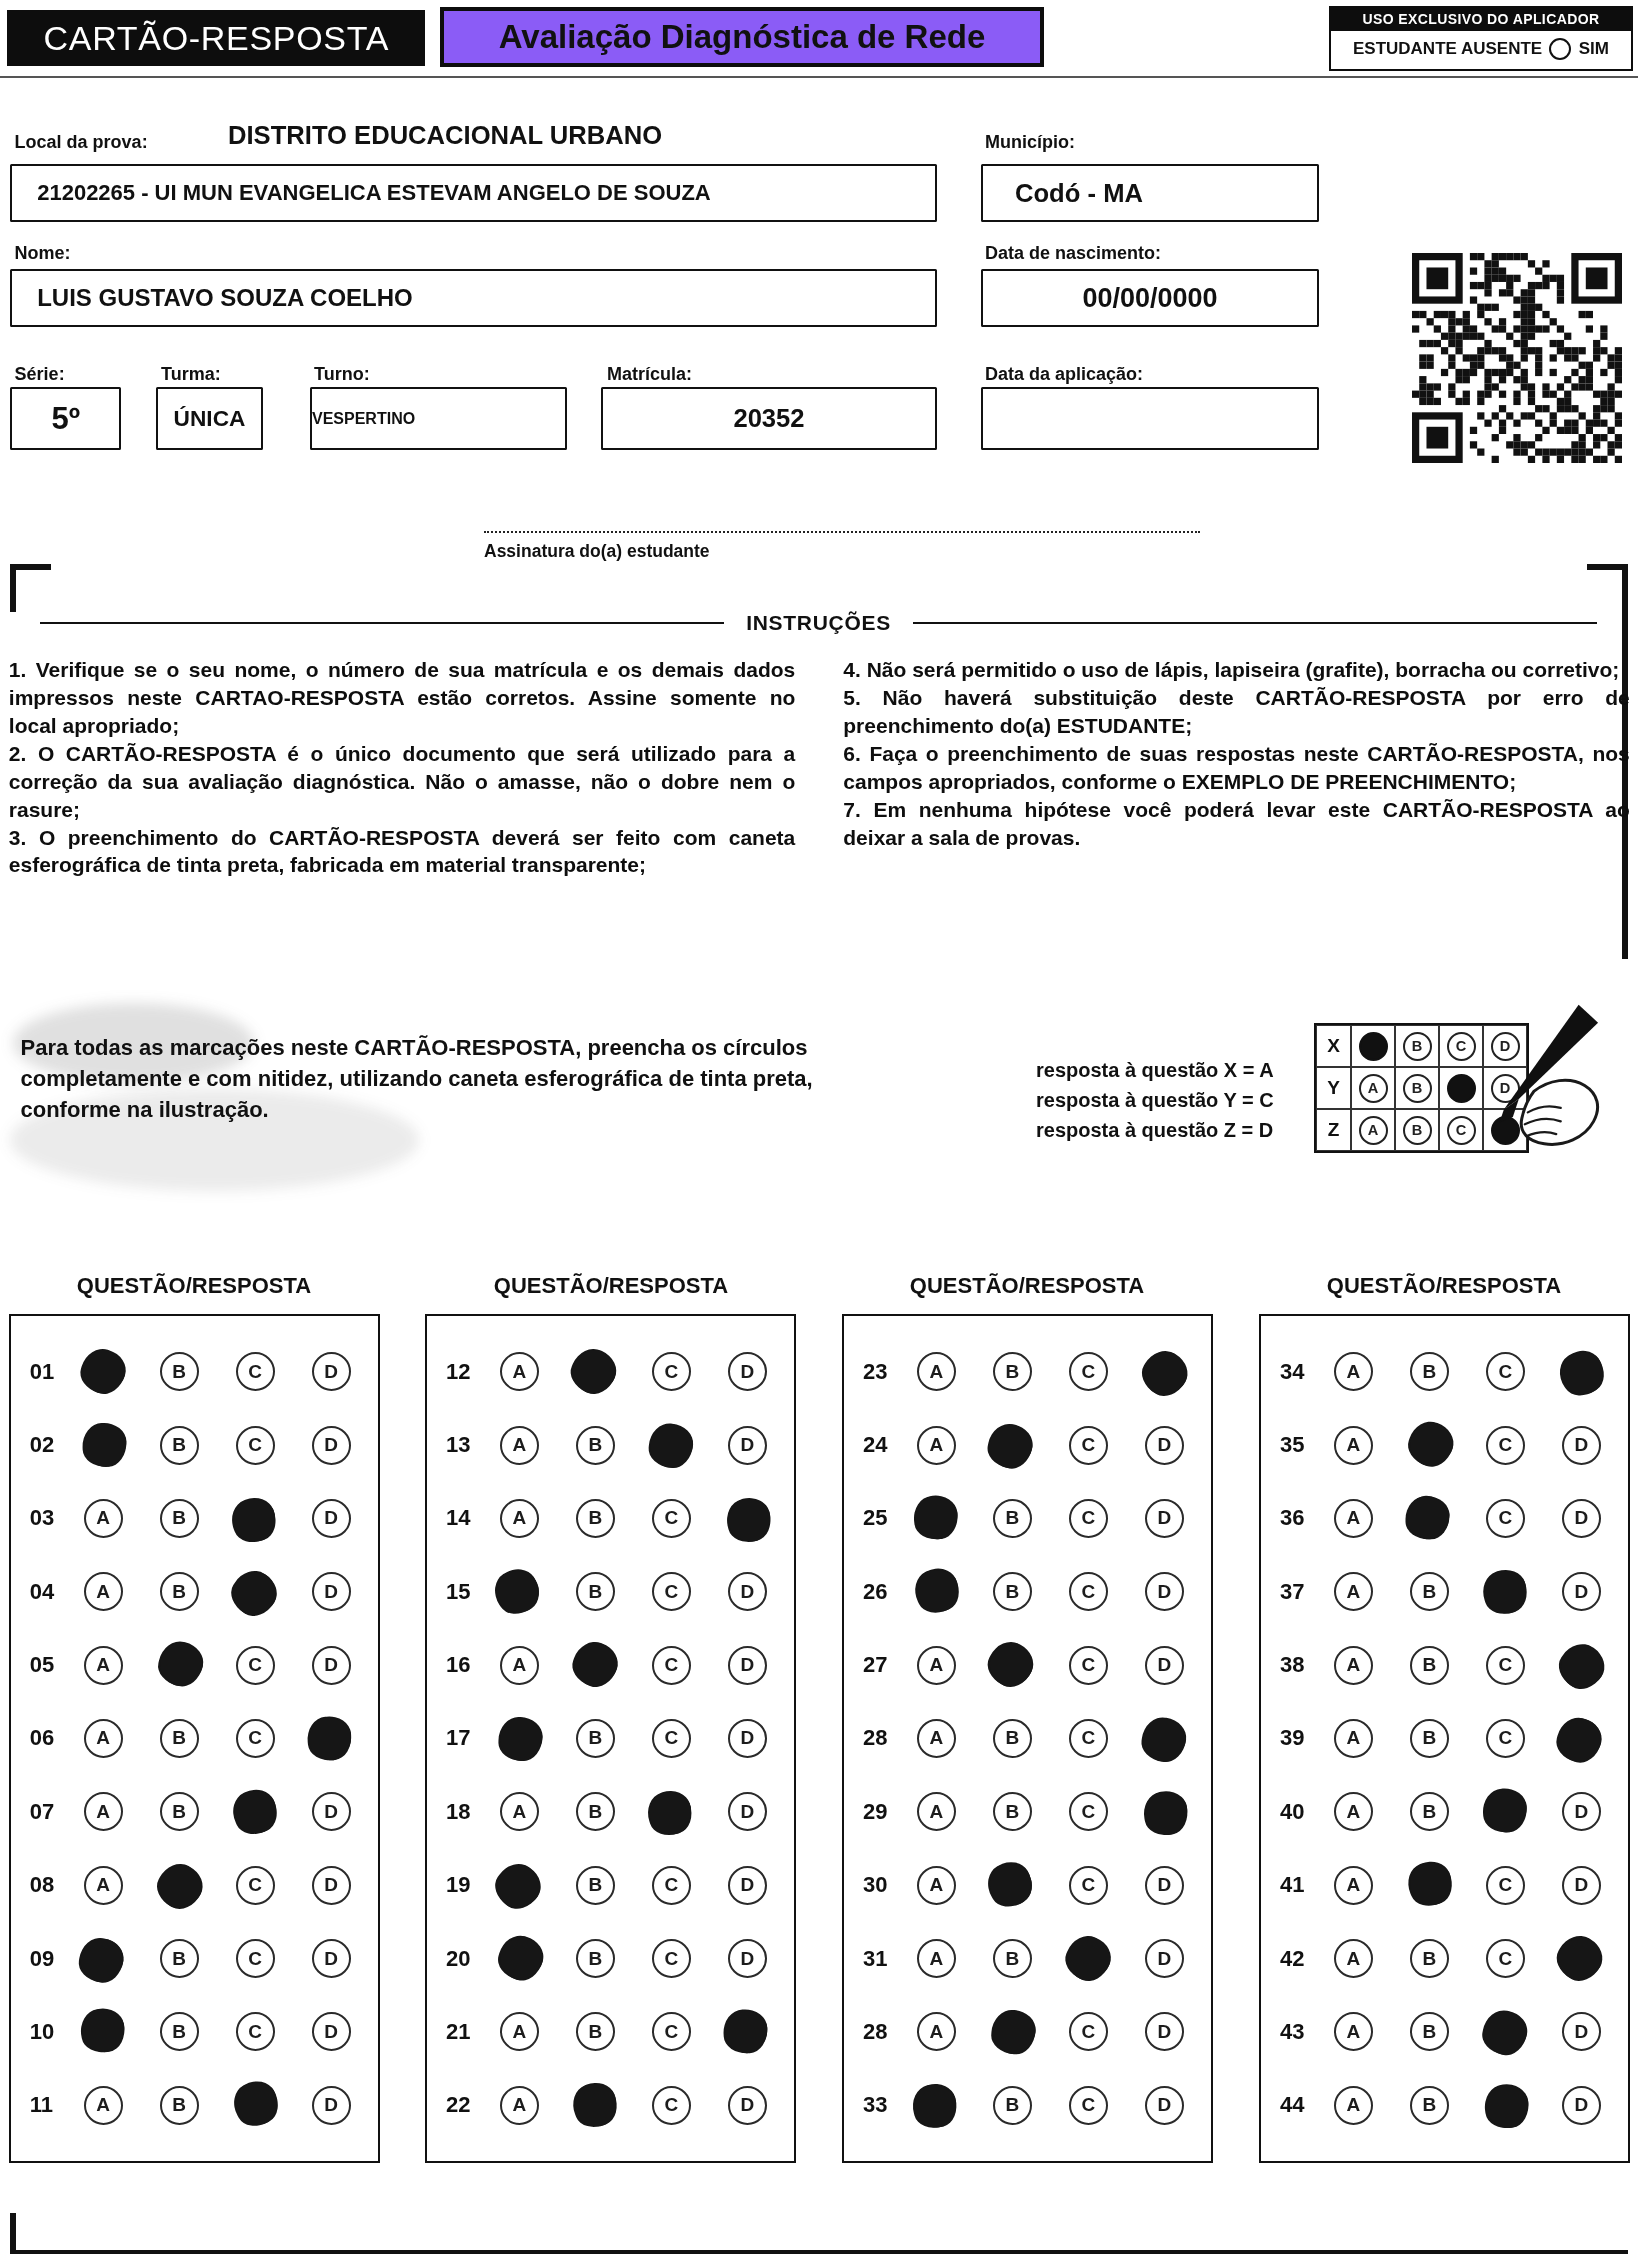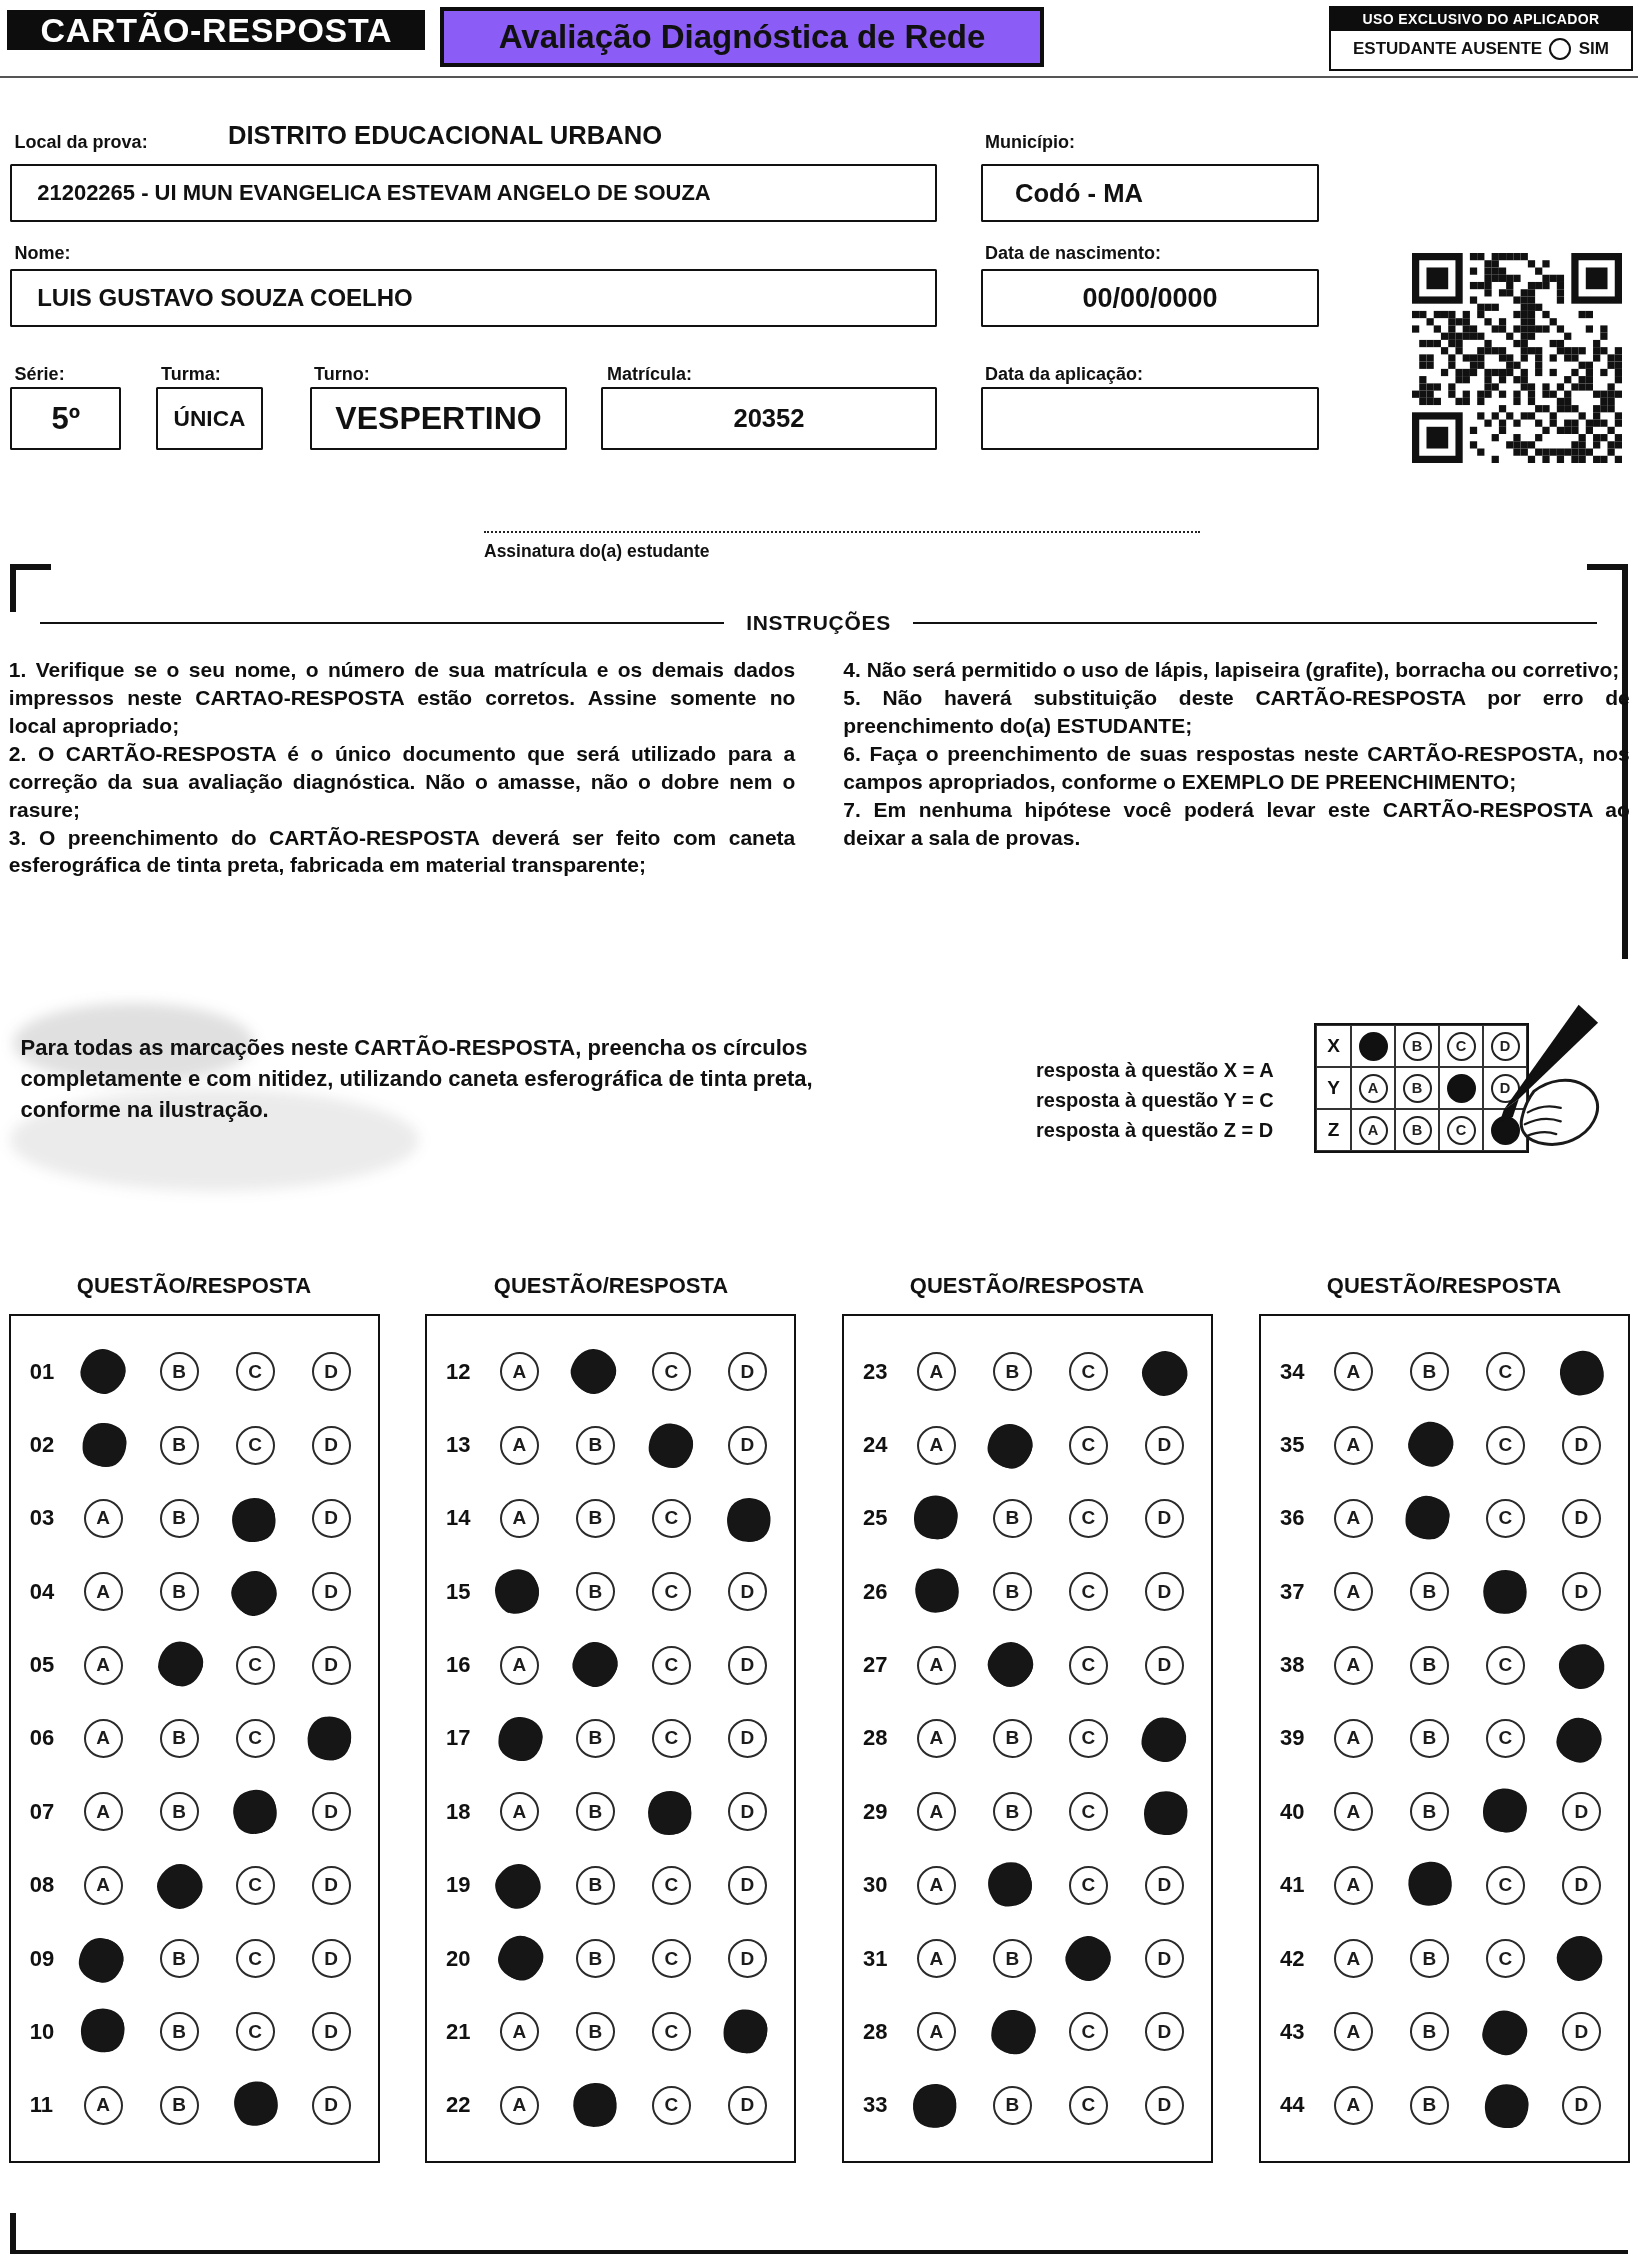--- a/index.html
+++ b/index.html
@@ -1,22 +1,22 @@
 <!DOCTYPE html>
 <html style="font-size:11.7px"><head>
 <meta charset="utf-8">
 <style>
   *{box-sizing:border-box;margin:0;padding:0}
   html,body{background:#e8e8e8}
   body{font-family:"Liberation Sans", sans-serif;color:#111}
   .page{position:relative;width:1639px;height:2261px;background:#ffffff;overflow:hidden;margin:0 auto}
 
   
-  .hdr-card{position:absolute;left:7.3px;top:10.2px;width:418px;height:40px;background:#0d0d0d;color:#fff;
-    font-size:34px;font-weight:bold;display:flex;align-items:center;justify-content:center;letter-spacing:0.7px}
+  .hdr-card{position:absolute;left:7.3px;top:10.2px;width:418px;height:56px;background:#0d0d0d;color:#fff;
+    font-size:34px;font-weight:normal;display:flex;align-items:center;justify-content:center;letter-spacing:0.7px}
   .hdr-exam{position:absolute;left:440px;top:7.3px;width:604px;height:60px;border:4.4px solid #0d0d0d;background:#8b5cf6;
     font-size:33px;font-weight:bold;display:flex;align-items:center;justify-content:center}
   .hdr-ano{position:absolute;left:1047px;top:7.3px;width:270px;height:60px;background:#0d0d0d;color:#fff;
     font-size:42px;font-weight:bold;display:flex;align-items:center;justify-content:center;letter-spacing:1.5px}
   .hdr-aplicador{position:absolute;left:1329px;top:5.8px;width:304px;height:65px;border:2.2px solid #0d0d0d;background:#fff}
   .apl-title{background:#0d0d0d;color:#fff;height:23.4px;display:flex;align-items:center;justify-content:center;
     font-size:14px;font-weight:bold;letter-spacing:0.4px}
   .apl-row{height:35px;display:flex;align-items:center;justify-content:center;gap:7.3px;font-size:17px;font-weight:bold}
   .absent-circle{width:22px;height:22px;border:2.2px solid #111;border-radius:50%;display:inline-block}
   .rule-top{position:absolute;left:0;top:76px;width:1639px;height:1.5px;background:#555}
@@ -31,21 +31,21 @@
   .box-municipio{left:981px;top:164px;width:338px;height:58px;font-size:25.6px;padding-left:32px}
   .lbl-nome{left:14.6px;top:243px}
   .box-nome{left:10.2px;top:269px;width:927px;height:58px;font-size:24px;padding-left:25px}
   .lbl-nasc{left:985px;top:243px}
   .box-nasc{left:981px;top:269px;width:338px;height:58px;font-size:27px;justify-content:center}
   .lbl-serie{left:14.6px;top:364px}
   .box-serie{left:10.2px;top:387px;width:111px;height:63px;font-size:31px;justify-content:center}
   .lbl-turma{left:161px;top:364px}
   .box-turma{left:156px;top:387px;width:107px;height:63px;font-size:22.7px;justify-content:center}
   .lbl-turno{left:314px;top:364px}
-  .box-turno{left:310px;top:387px;width:257px;height:63px;font-size:32px;justify-content:center}
+  .box-turno{left:310px;top:387px;width:257px;height:63px;font-size:16px;}
   .lbl-matricula{left:607px;top:364px}
   .box-matricula{left:601px;top:387px;width:336px;height:63px;font-size:25.6px;justify-content:center}
   .lbl-aplicacao{left:985px;top:364px}
   .box-aplicacao{left:981px;top:387px;width:338px;height:63px}
   .qr{position:absolute;left:1412px;top:253px;width:210px;height:210px}
 
   
   .sig-line{position:absolute;left:484px;top:531px;width:716px;border-top:2.9px dotted #222}
   .sig-label{position:absolute;left:484px;top:541px;width:716px;text-align:left;font-size:17.5px;font-weight:bold}
 

